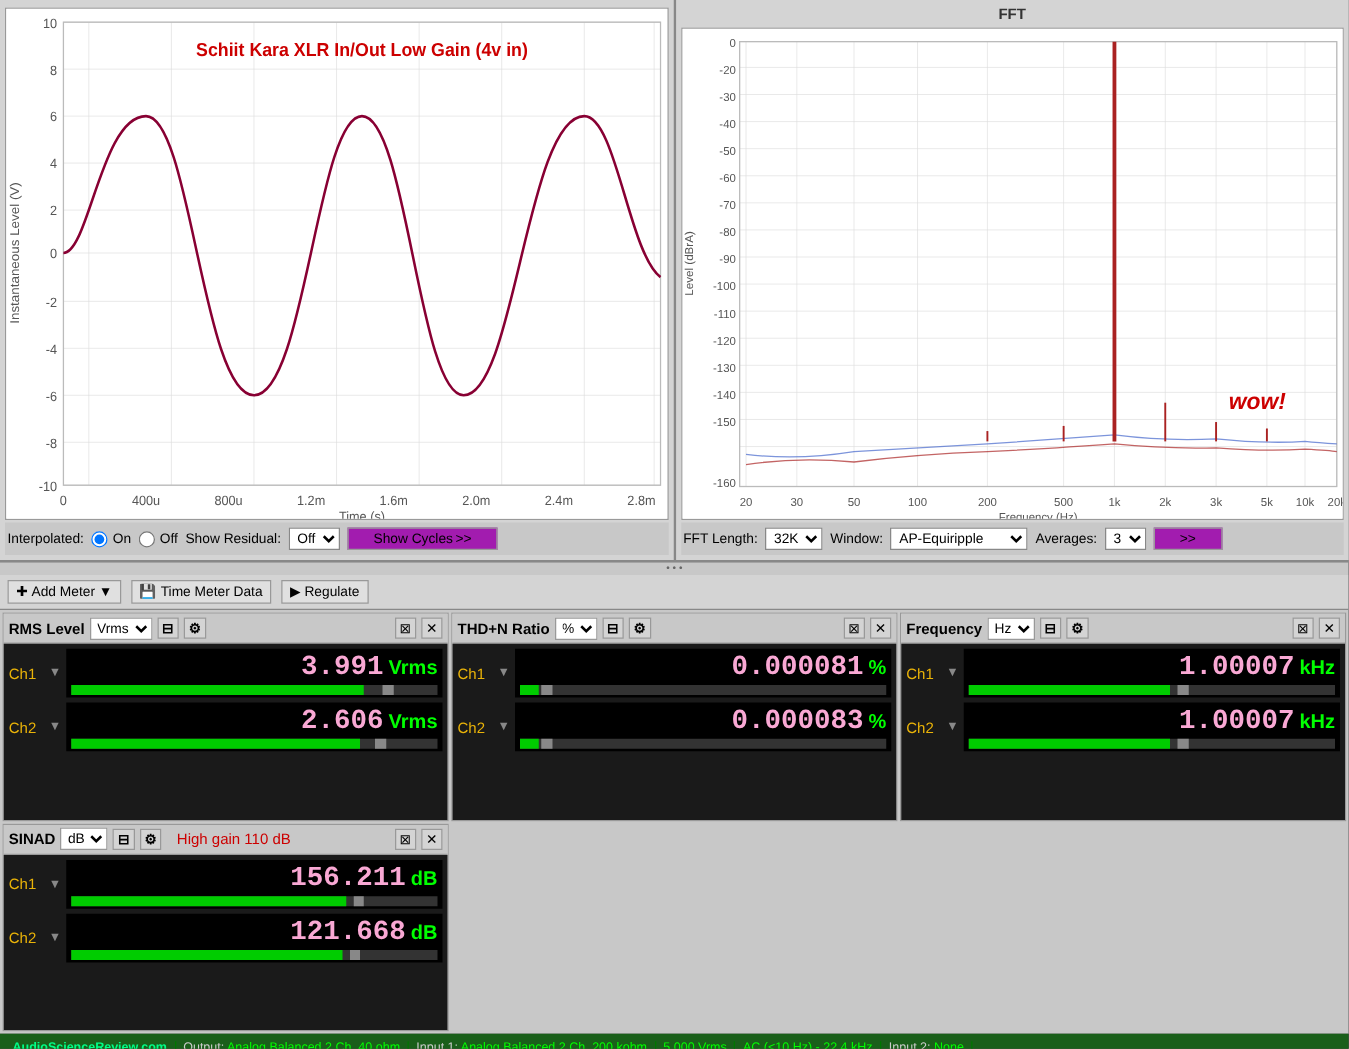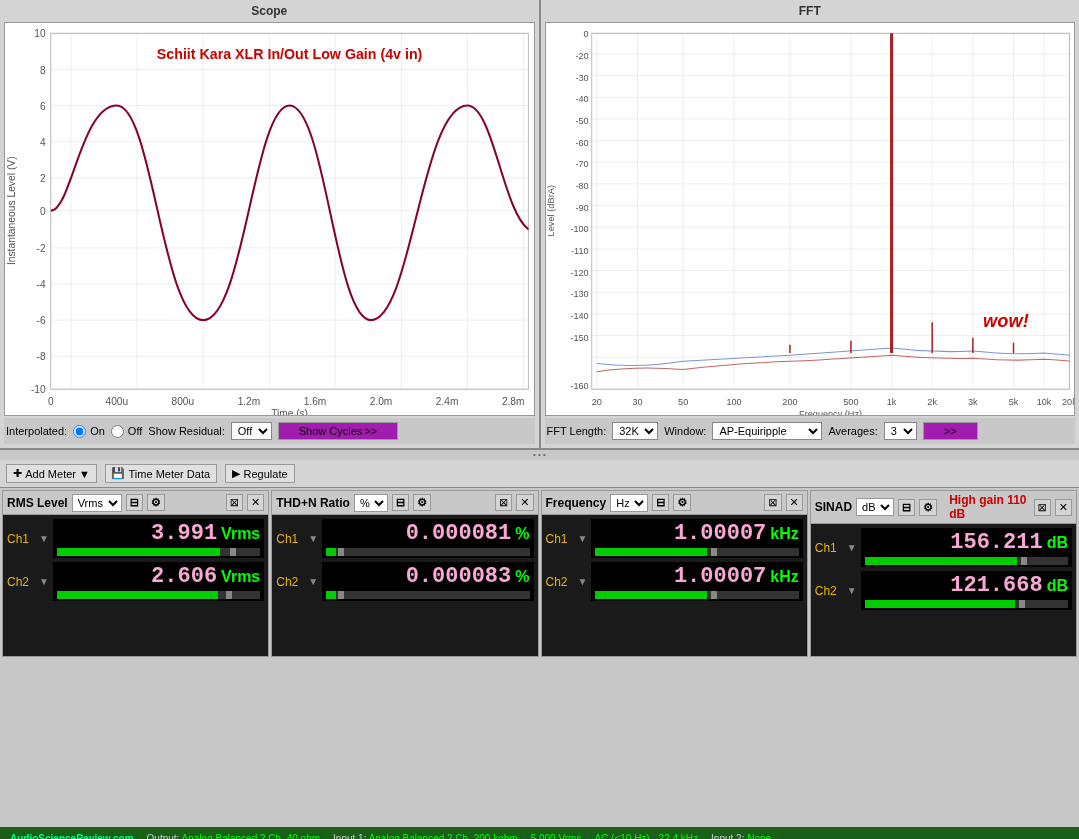--- a/index.html
+++ b/index.html
@@ -118,21 +118,21 @@
       background: #e0e0e0;
       border: 1px solid #999;
       padding: 2px 6px;
       cursor: pointer;
       font-size: 11px;
     }
 
     
     .meters-section {
       display: grid;
-      grid-template-columns: 1fr 1fr 1fr 1fr;
+      grid-template-columns: 1fr 1fr 1fr;
       grid-template-rows: 1fr 1fr;
       flex: 1;
       background: #c8c8c8;
       gap: 2px;
       padding: 2px;
       height: calc(839px - 450px - 28px - 22px);
     }
 
     .meter-panel {
       background: #e0e0e0;
@@ -292,21 +292,20 @@
       line-height: 8px;
       padding: 1px 0;
     }
   </style>
 </head>
 <body>
 
 <div class="graphs-section">
 
   <div class="scope-panel">
-    <div class="panel-title">Scope</div>
     <div class="graph-container">
       <svg class="graph-canvas" viewBox="0 0 520 380" preserveAspectRatio="none">
 
         <rect width="520" height="380" fill="white"></rect>
 
         <line x1="65" y1="10" x2="65" y2="355" stroke="#ddd" stroke-width="0.5"></line>
         <line x1="130" y1="10" x2="130" y2="355" stroke="#ddd" stroke-width="0.5"></line>
         <line x1="195" y1="10" x2="195" y2="355" stroke="#ddd" stroke-width="0.5"></line>
         <line x1="260" y1="10" x2="260" y2="355" stroke="#ddd" stroke-width="0.5"></line>
         <line x1="325" y1="10" x2="325" y2="355" stroke="#ddd" stroke-width="0.5"></line>
@@ -658,21 +657,21 @@
 
   <div class="meter-panel">
     <div class="meter-header">
       <div class="meter-header-left">
         <span>SINAD</span>
         <select class="meter-unit-select">
           <option>dB</option>
         </select>
         <span class="meter-icon-btn">⊟</span>
         <span class="meter-icon-btn">⚙</span>
-        <span style="color:#cc0000;font-weight:bold;margin-left:8px;">High gain 110 dB</span>
+        <span style="color:#cc0000;font-weight:normal;margin-left:8px;">High gain 110 dB</span>
       </div>
       <div class="meter-header-right">
         <span class="meter-icon-btn">⊠</span>
         <span class="meter-icon-btn">✕</span>
       </div>
     </div>
     <div class="meter-body">
       <div class="channel-row">
         <span class="ch-label">Ch1</span>
         <span class="ch-arrow">▼</span>

